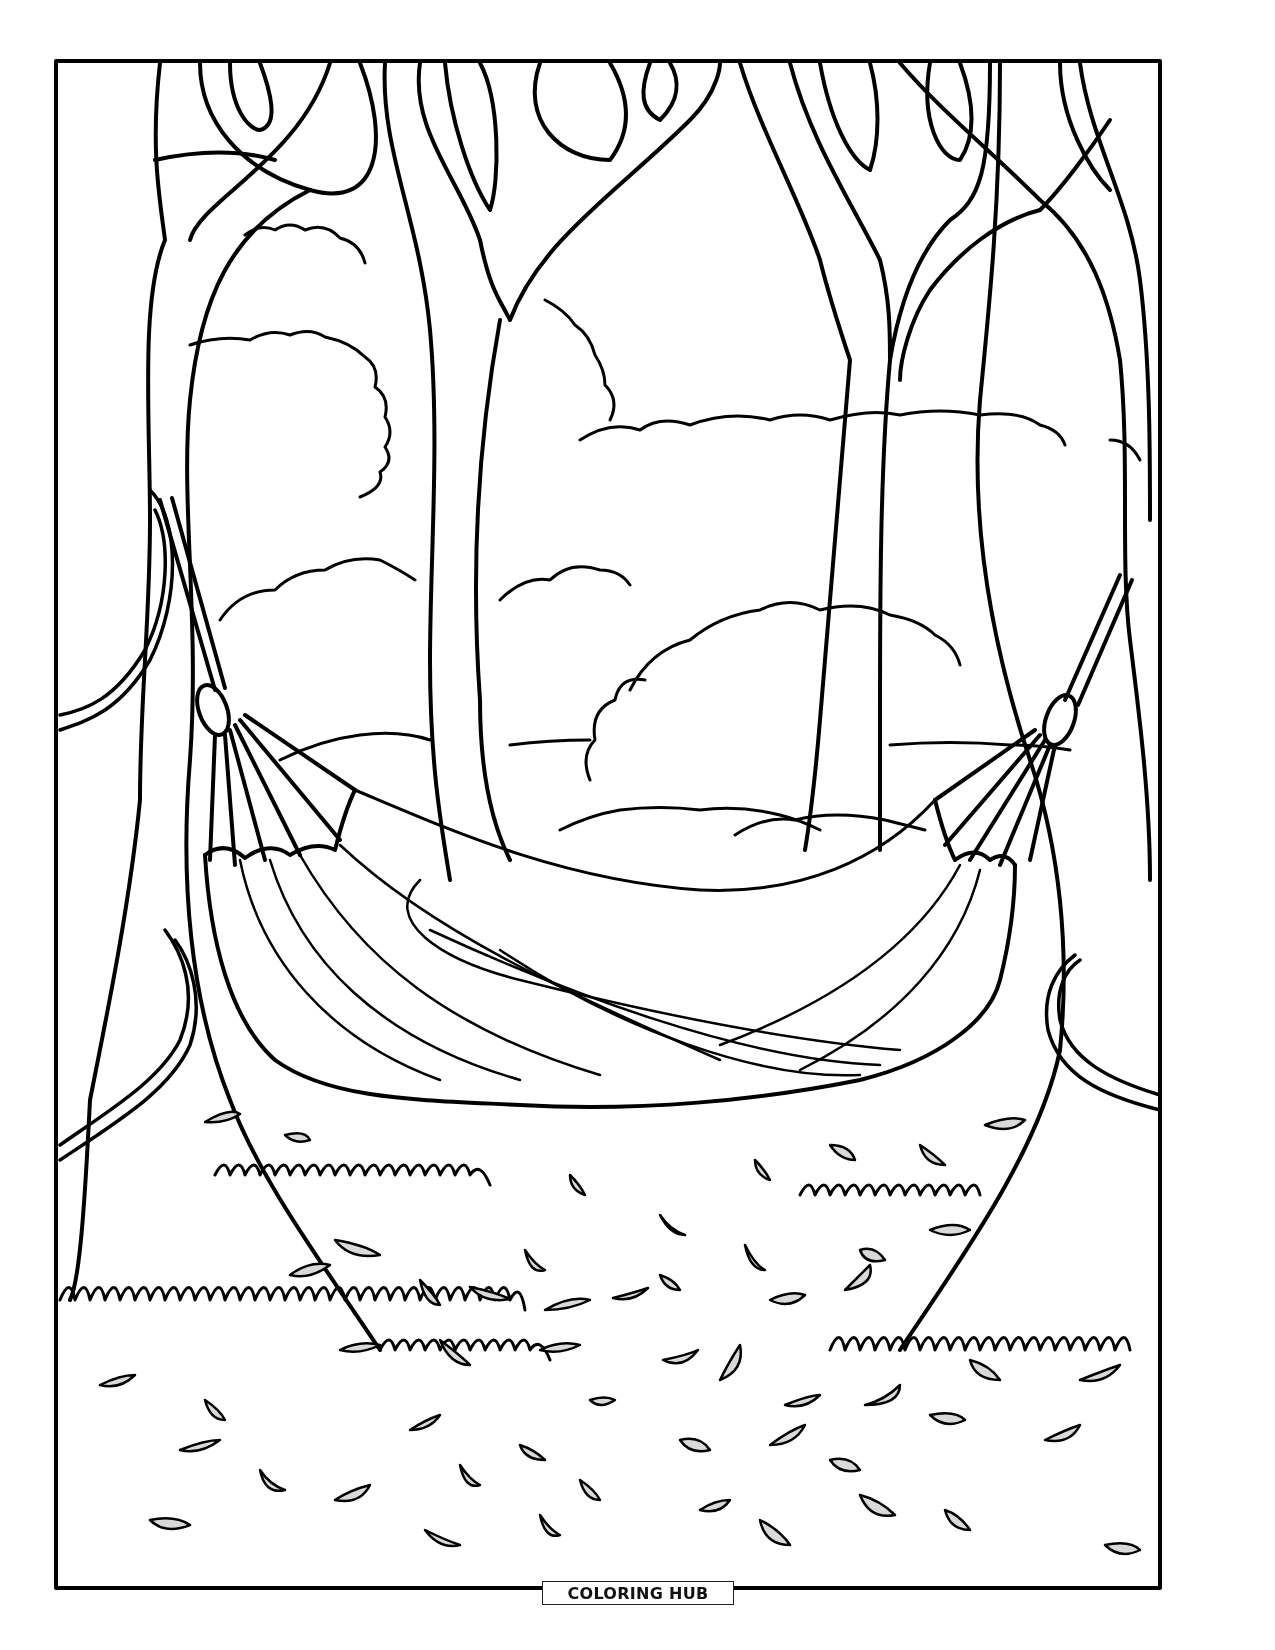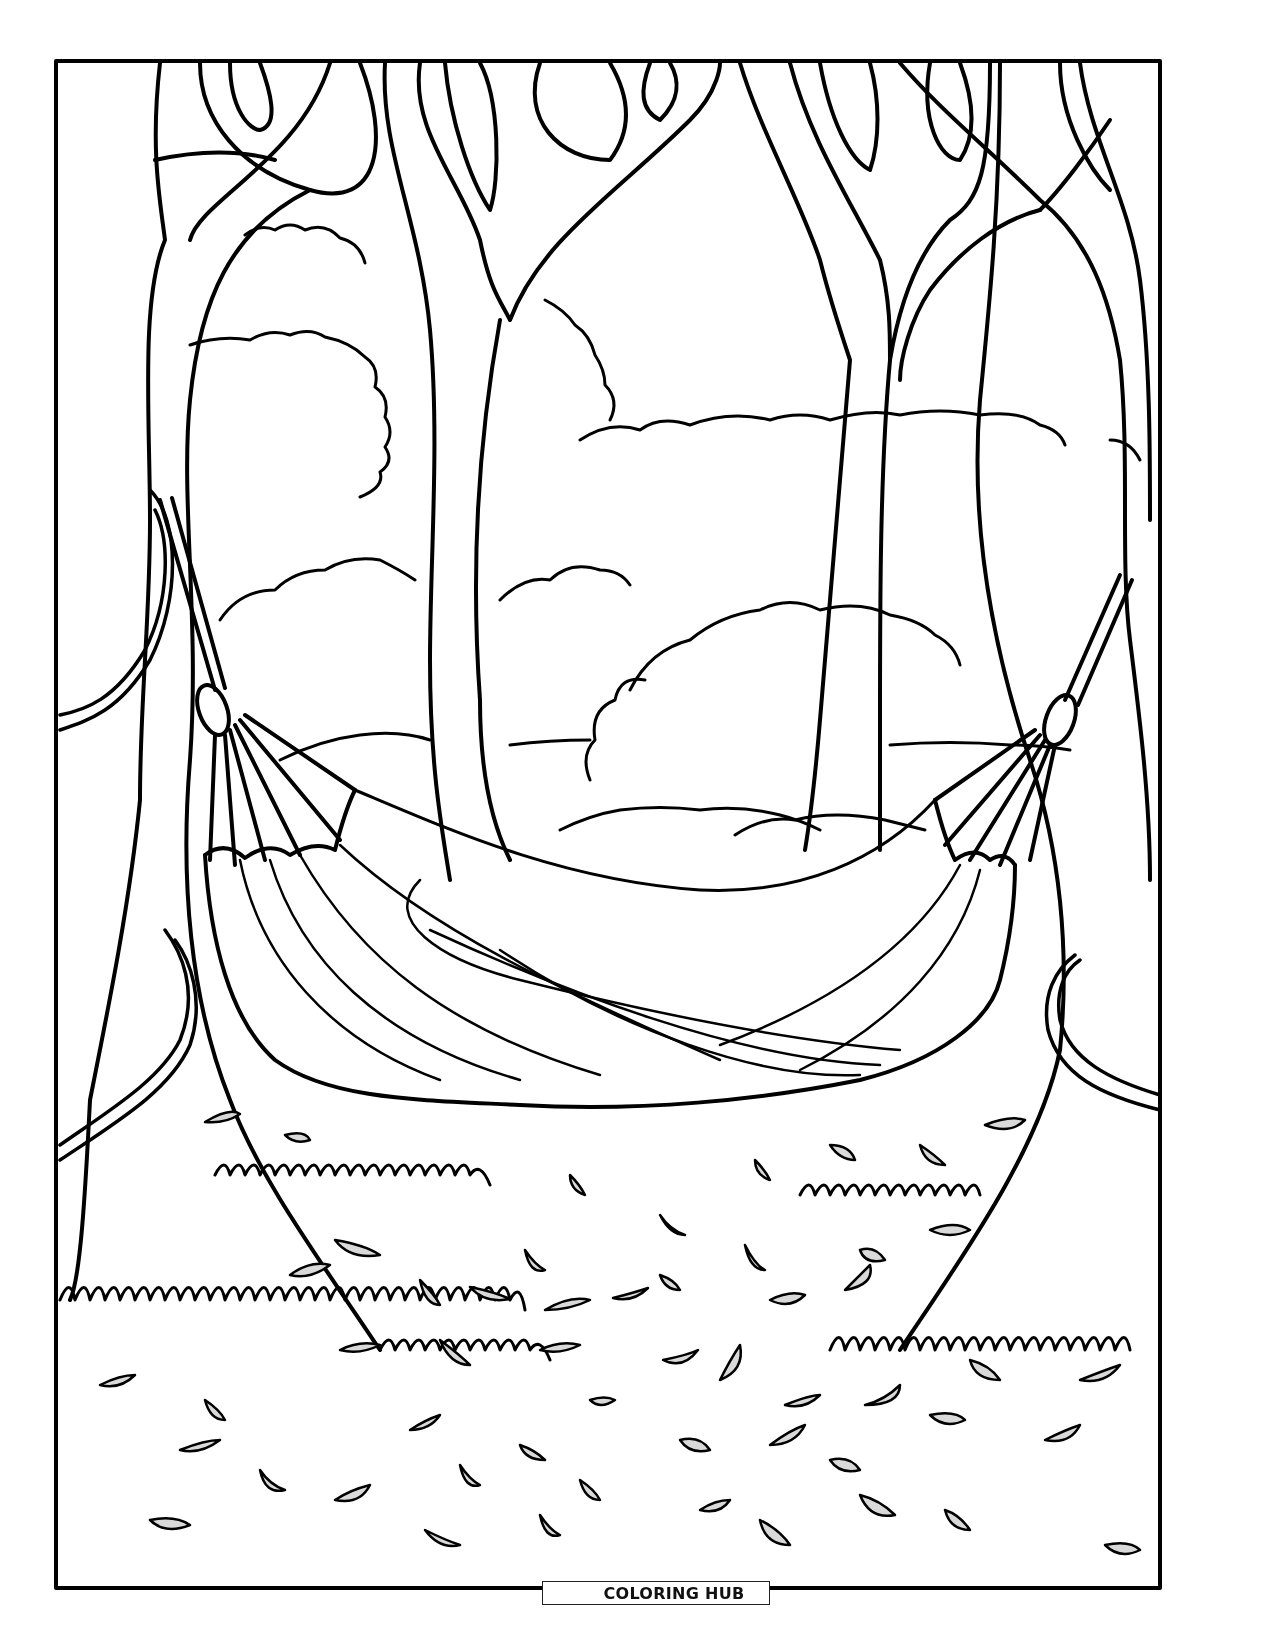--- a/index.html
+++ b/index.html
@@ -1,20 +1,20 @@
 <!DOCTYPE html>
 <html><head>
 <meta charset="utf-8">
 <style>
   html,body{margin:0;padding:0;background:#fff;}
   body{width:1275px;height:1650px;position:relative;overflow:hidden;font-family:"DejaVu Sans",sans-serif;}
   #art{position:absolute;left:0;top:0;width:1275px;height:1650px;}
   .badge{position:absolute;left:542px;top:1581px;width:190px;height:22px;background:#fff;border:1.5px solid #222;
     display:flex;align-items:center;justify-content:center;font-family:"DejaVu Sans",sans-serif;font-weight:bold;
-    font-size:16px;letter-spacing:0.3px;color:#111;padding-left:36px;}
+    font-size:16px;letter-spacing:0.3px;color:#111;}
 </style>
 </head>
 <body>
 
 <svg id="art" viewBox="0 0 1275 1650" xmlns="http://www.w3.org/2000/svg" fill="none" stroke="#000" stroke-width="4" stroke-linecap="round" stroke-linejoin="round">
 
   <rect x="56" y="61" width="1104" height="1527" stroke-width="4"></rect>
 
   <g stroke-width="3">
     <path d="M245 235 q15-12 30-5 q15-10 30 0 q20-8 35 8 q20 5 25 25"></path>

